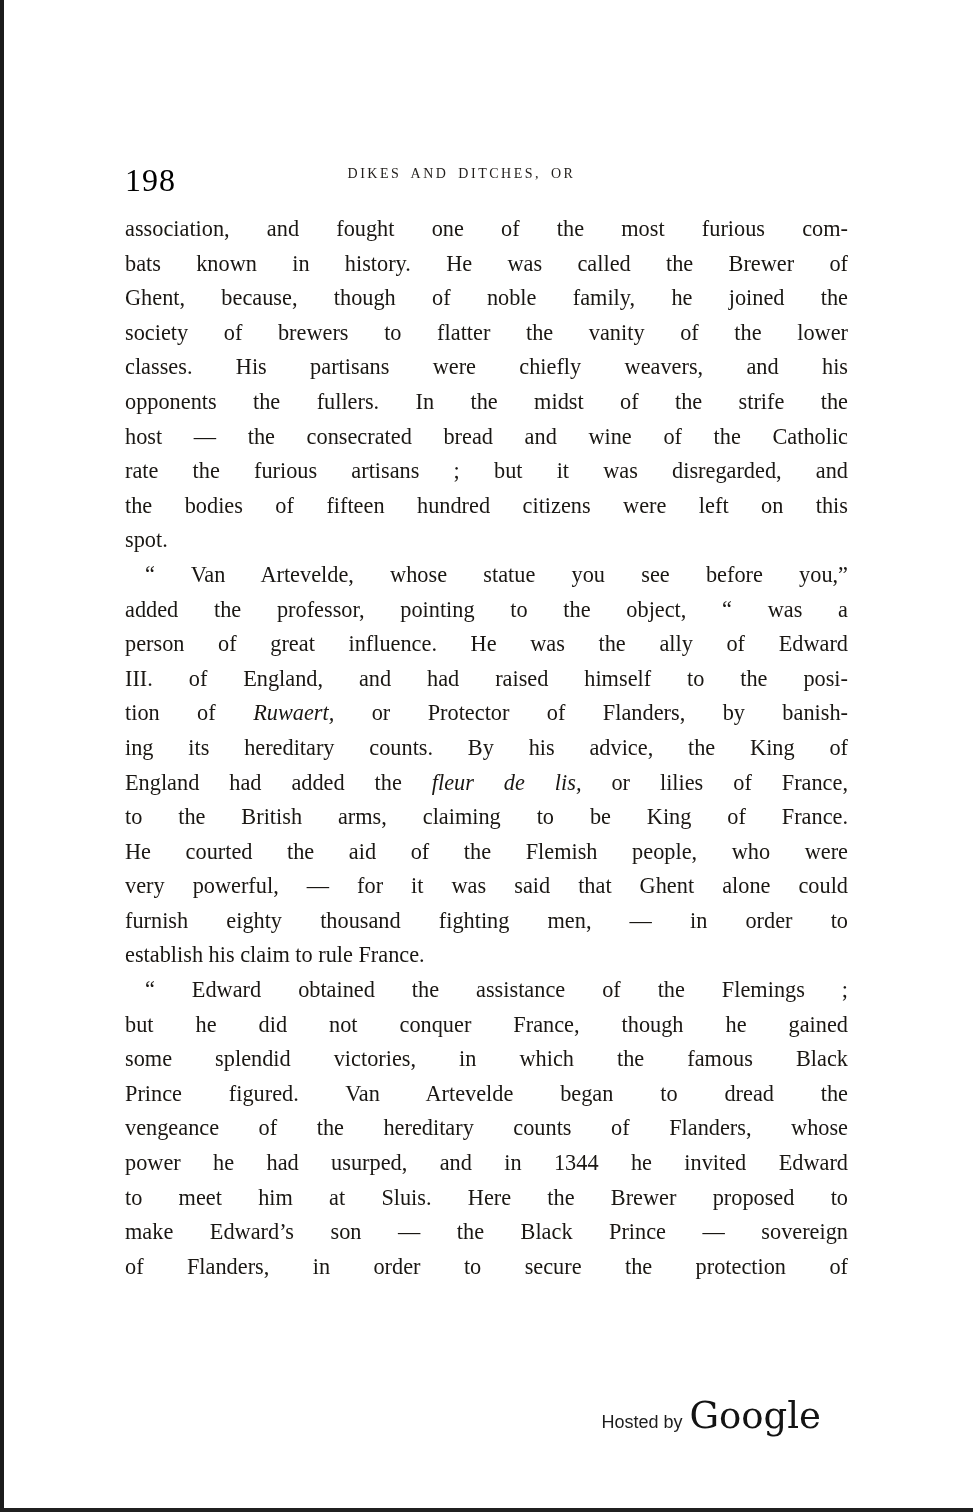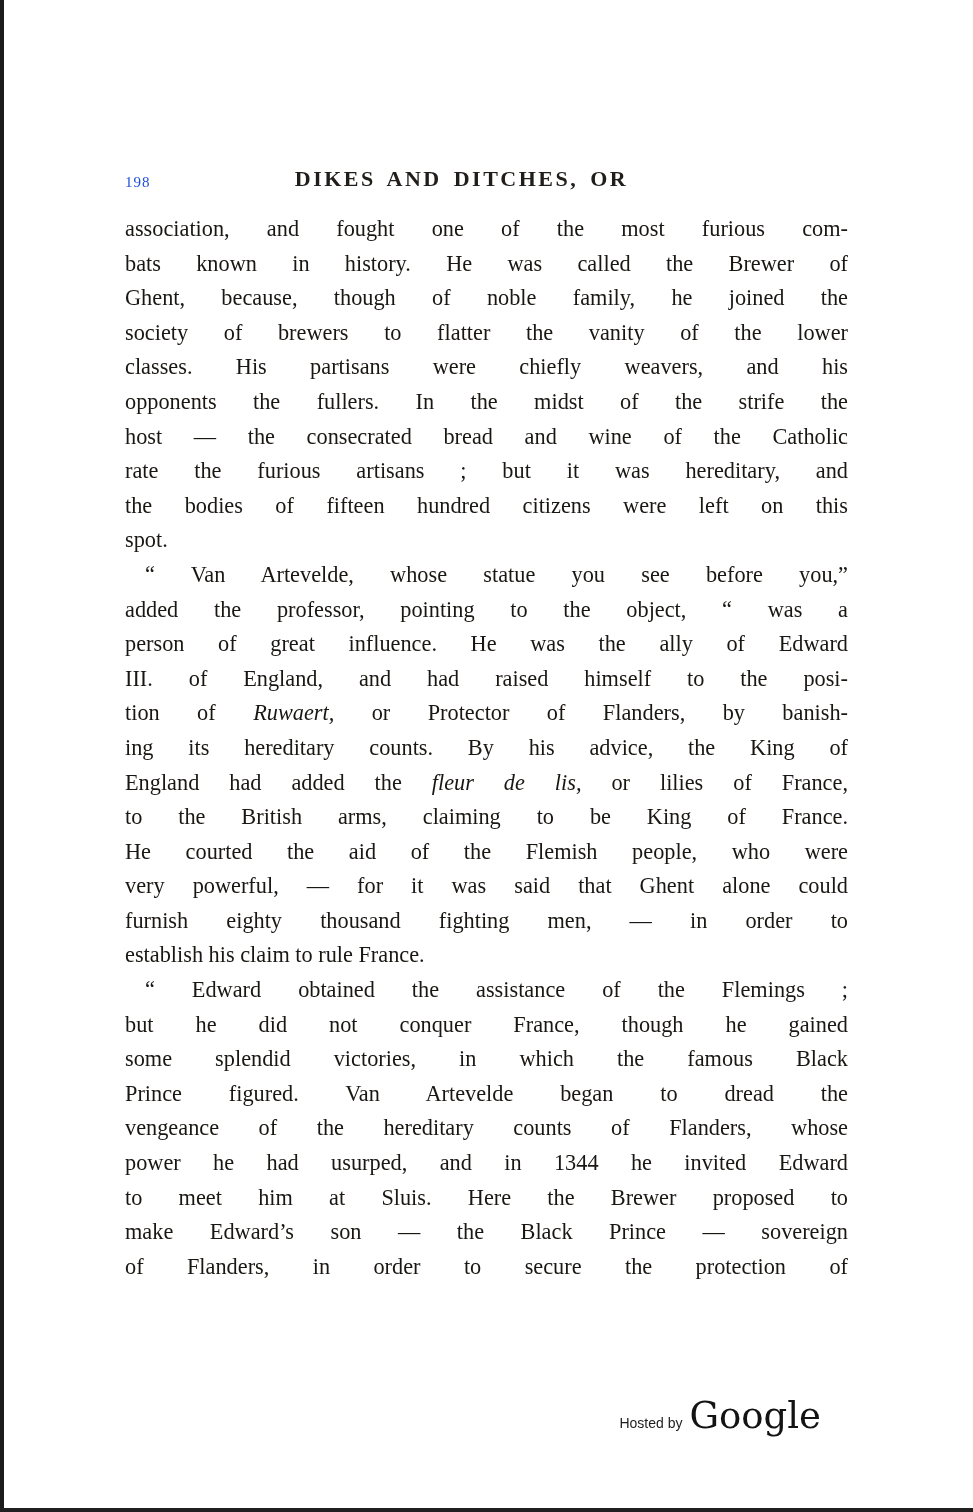--- a/index.html
+++ b/index.html
@@ -29,29 +29,29 @@
   }
   .header {
     position: absolute;
     left: 125px;
     top: 162px;
     width: 723px;
     height: 34px;
   }
   .page-number {
     position: absolute;
-    left: 0; top: 12px;
-    font-size: 15px;
+    left: 0; top: 0;
+    font-size: 32px;
     letter-spacing: 1px;
-    color: #1d4ed8;
+    color: #000000;
   }
   .running-title {
     text-align: center;
-    font-size: 22px;
-    font-weight: bold;
+    font-size: 14px;
+    font-weight: normal;
     letter-spacing: 2.5px;
     padding-top: 4px;
     transform: translateX(-25px);
     color: #201d1a;
     word-spacing: 4px;
   }
   .body-text {
     position: absolute;
     left: 125px;
     top: 212px;
@@ -77,21 +77,21 @@
   .footer {
     position: absolute;
     top: 1394px;
     right: 152px;
     display: flex;
     align-items: baseline;
     gap: 7px;
   }
   .hosted-by {
     font-family: "Liberation Sans", "DejaVu Sans", sans-serif;
-    font-size: 14px;
+    font-size: 18px;
     color: #1d1d1d;
   }
   .google-logo {
     font-family: "DejaVu Serif", serif;
     font-size: 37px;
     letter-spacing: 0px;
     color: #131313;
   }
 </style>
 </head>
@@ -109,21 +109,21 @@
 
   <div class="body-text">
       <div class="paragraph">
         <div class="line"><span>association, and fought one of the most furious com-</span></div>
         <div class="line"><span>bats known in history.  He was called the Brewer of</span></div>
         <div class="line"><span>Ghent, because, though of noble family, he joined the</span></div>
         <div class="line"><span>society of brewers to flatter the vanity of the lower</span></div>
         <div class="line"><span>classes.  His partisans were chiefly weavers, and his</span></div>
         <div class="line"><span>opponents the fullers.  In the midst of the strife the</span></div>
         <div class="line"><span>host — the consecrated bread and wine of the Catholic</span></div>
-        <div class="line"><span>rate the furious artisans ; but it was hereditary, and</span></div>
+        <div class="line"><span>rate the furious artisans ; but it was disregarded, and</span></div>
         <div class="line"><span>the bodies of fifteen hundred citizens were left on this</span></div>
         <div class="line line-last"><span>spot.</span></div>
       </div>
       <div class="paragraph indent">
         <div class="line"><span>“ Van Artevelde, whose statue you see before you,”</span></div>
         <div class="line"><span>added the professor, pointing to the object, “ was a</span></div>
         <div class="line"><span>person of great influence.  He was the ally of Edward</span></div>
         <div class="line"><span>III. of England, and had raised himself to the posi-</span></div>
         <div class="line"><span>tion of </span><em>Ruwaert,</em><span> or Protector of Flanders, by banish-</span></div>
         <div class="line"><span>ing its hereditary counts.  By his advice, the King of</span></div>

